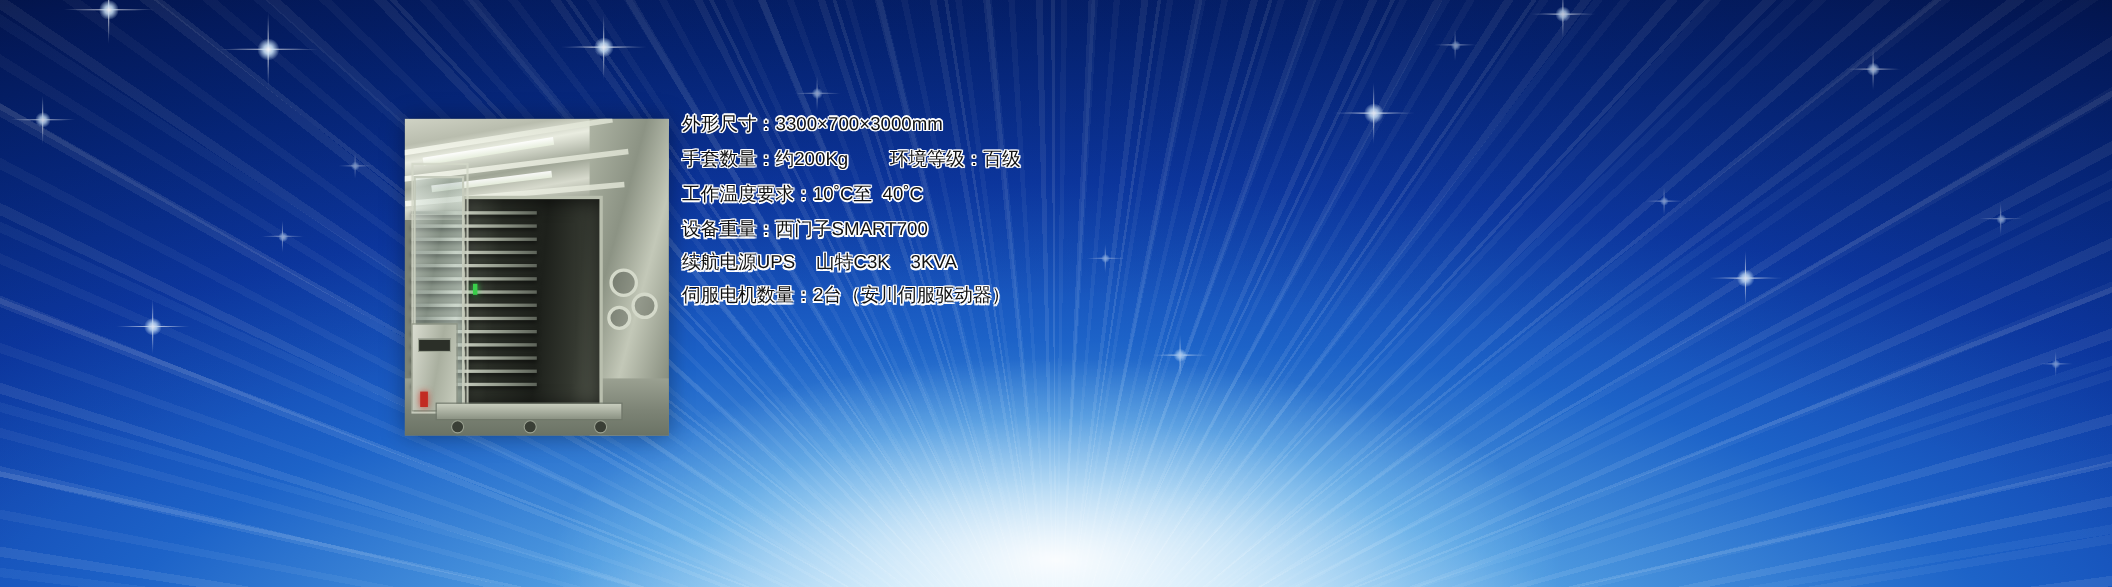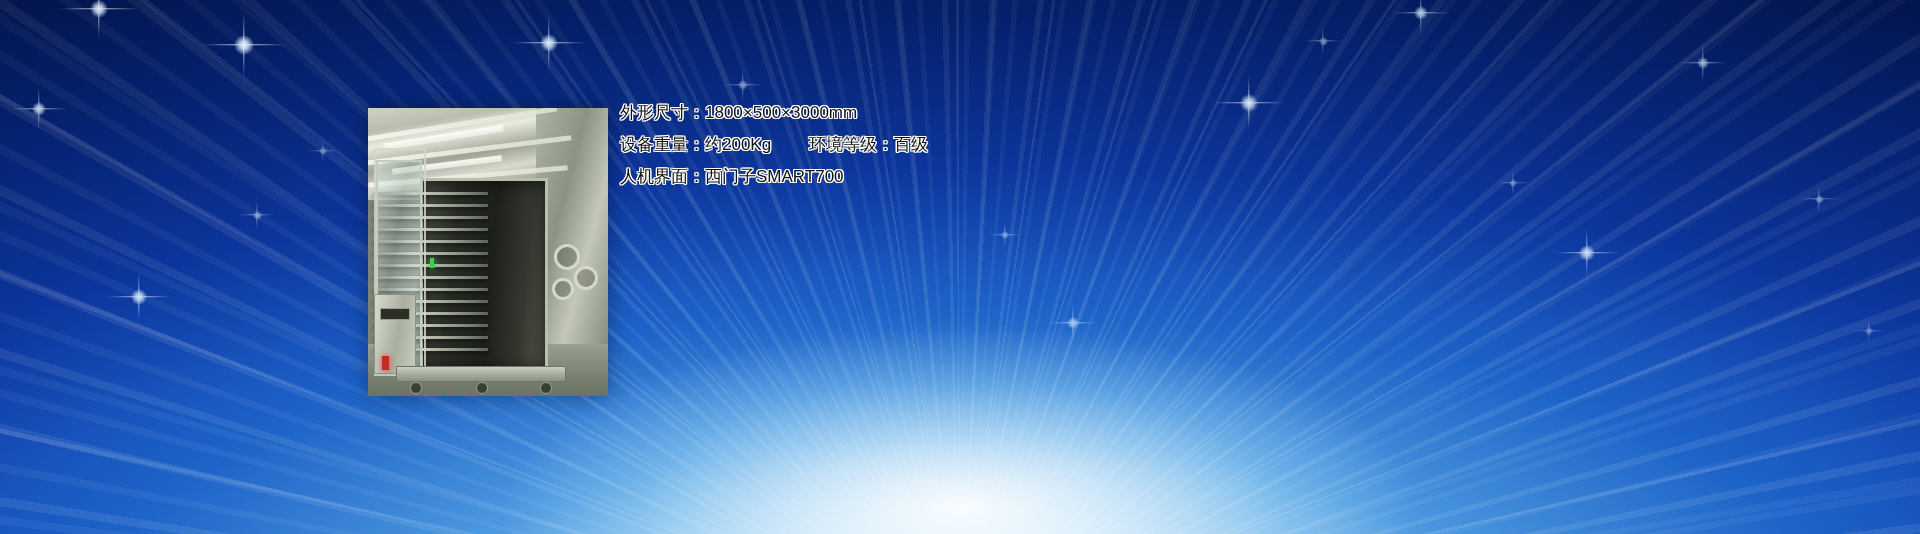--- a/index.html
+++ b/index.html
@@ -285,18 +285,21 @@
     <div class="ph ph-port" style="left:184px;top:170px;width:22px;height:22px;"></div>
 
     <div class="ph ph-base"></div>
     <div class="ph ph-wheel" style="left:42px;"></div>
     <div class="ph ph-wheel" style="left:108px;"></div>
     <div class="ph ph-wheel" style="left:172px;"></div>
   </div>
 
   <div id="textblock">
 
-    <div class="spec">外形尺寸：1800×500×3000mm</div>
-    <div class="spec">设备重量：约200Kg        环境等级：百级</div>
-    <div class="spec tight">人机界面：西门子SMART700</div>
+    <div class="spec">外形尺寸：3300×700×3000mm</div>
+    <div class="spec">手套数量：约200Kg        环境等级：百级</div>
+    <div class="spec">工作温度要求：10˚C至  40˚C</div>
+    <div class="spec tight">设备重量：西门子SMART700</div>
+    <div class="spec tight">续航电源UPS    山特C3K    3KVA</div>
+    <div class="spec tight">伺服电机数量：2台（安川伺服驱动器）</div>
   </div>
 
 </div>
 
 </body></html>

